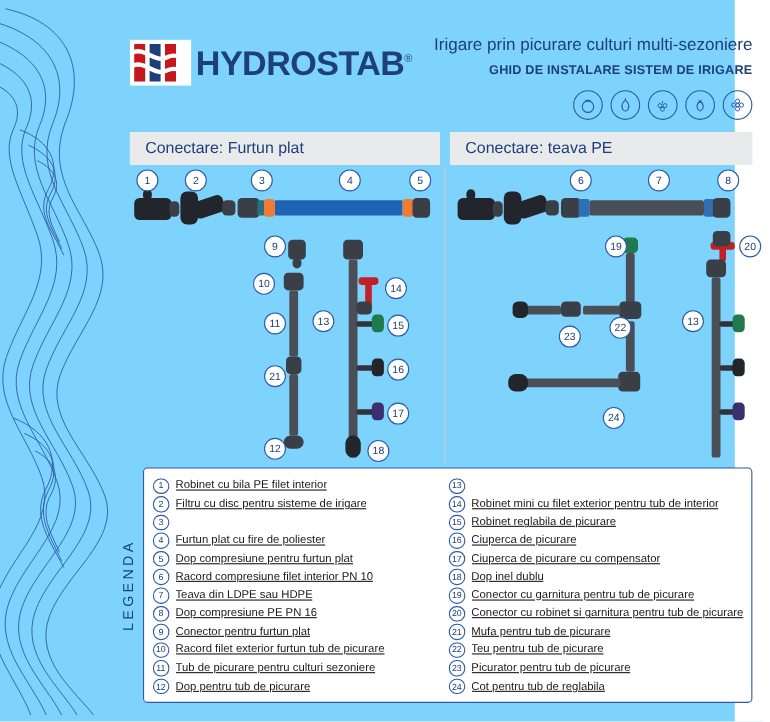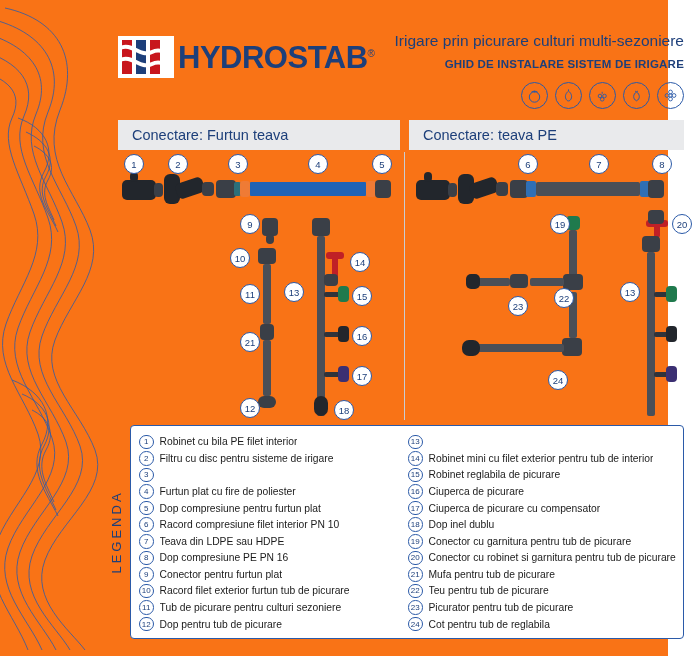--- a/index.html
+++ b/index.html
@@ -6,21 +6,21 @@
   html, body {
     margin: 0; padding: 0;
     width: 700px; height: 656px;
     background: #ffffff;
     font-family: "Liberation Sans", sans-serif;
     overflow: hidden;
   }
   #page {
     position: relative;
     width: 668px; height: 656px;
-    background: #f97316;
+    background: #7dd3fc;
   }
 
   
   .topo {
     position: absolute;
     left: 0; top: 0;
     width: 108px; height: 656px;
     overflow: hidden;
   }
 
@@ -223,20 +223,21 @@
     font-size: 8px;
     display: flex; align-items: center; justify-content: center;
     margin-right: 6px;
   }
   .legend-text {
     font-size: 10.3px;
     color: #1b1b1b;
     white-space: nowrap;
     overflow: hidden;
     text-overflow: ellipsis;
+    text-decoration: underline;
   }
 </style>
 </head>
 <body>
 
 <div id="page">
 
   <div class="topo">
     <svg width="108" height="656" viewBox="0 0 108 656" fill="none" stroke="#2b5aa8" stroke-width="0.8">
       <path d="M5 8 C 60 20, 80 60, 60 110 C 40 160, 75 190, 90 230 C 105 270, 70 300, 55 340 C 40 380, 80 410, 95 450 C 110 490, 60 520, 45 560 C 30 600, 70 630, 85 650"></path>
@@ -303,21 +304,21 @@
             <circle cx="8.5" cy="5" r="1.9" fill="none" stroke="#2b5aa8" stroke-width="0.9"></circle>
             <circle cx="8.5" cy="12" r="1.9" fill="none" stroke="#2b5aa8" stroke-width="0.9"></circle>
             <circle cx="5" cy="8.5" r="1.9" fill="none" stroke="#2b5aa8" stroke-width="0.9"></circle>
             <circle cx="12" cy="8.5" r="1.9" fill="none" stroke="#2b5aa8" stroke-width="0.9"></circle>
           </svg>
       </div>
     </div>
   </div>
 
   <div class="bar" id="bar-left">
-    <span>Conectare: Furtun teava</span>
+    <span>Conectare: Furtun plat</span>
   </div>
   <div class="bar" id="bar-right">
     <span>Conectare: teava PE</span>
   </div>
 
   <div class="divider"></div>
 
   <div class="diagram">
 
     <div class="blob-l" style="left:4px; top:28px; width:34px; height:20px;"></div>

